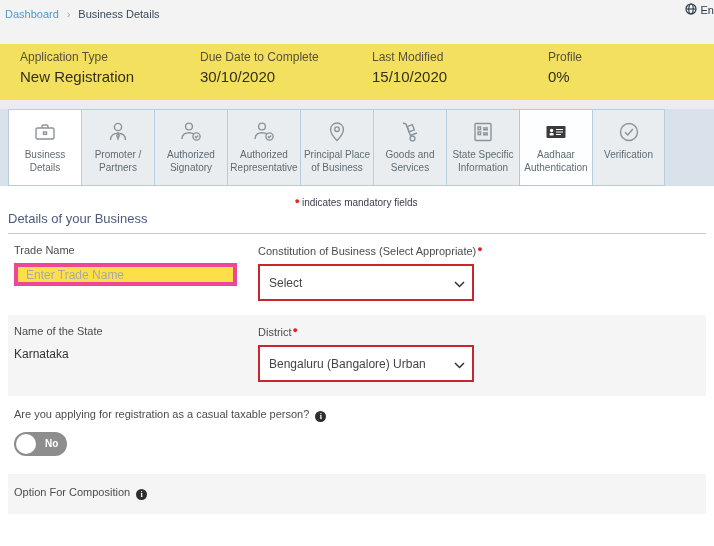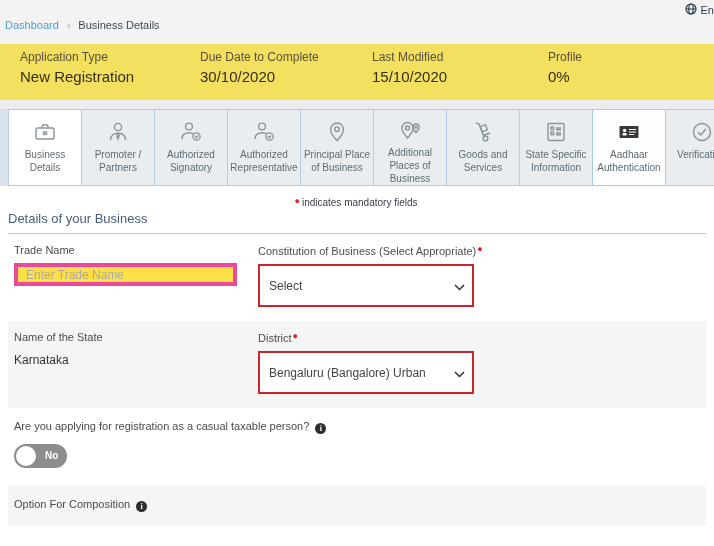--- a/index.html
+++ b/index.html
@@ -1,21 +1,21 @@
 <!DOCTYPE html>
 <html><head>
 <meta charset="utf-8">
 <style>
   * { margin:0; padding:0; box-sizing:border-box; }
   html,body { width:714px; height:546px; overflow:hidden; background:#fff;
     font-family:"Liberation Sans", sans-serif; }
 
   
   .top-header { height:44px; background:#f3f3f4; position:relative; }
-  .breadcrumb { position:absolute; left:5px; top:19px; font-size:11px; }
+  .breadcrumb { position:absolute; left:5px; top:8px; font-size:11px; }
   .breadcrumb .bc-link { color:#4f9cc8; text-decoration:none; cursor:pointer; }
   .breadcrumb .bc-sep { color:#9aa6ad; margin:0 5px; font-size:10px; }
   .breadcrumb .bc-current { color:#3c4a56; }
   .lang { position:absolute; right:-6px; top:3px; font-size:11px; color:#2b3a4a;
     display:flex; align-items:center; gap:3px; white-space:nowrap; }
 
   
   .banner { height:56px; background:#f3e05e; display:grid;
     grid-template-columns:180px 172px 176px 1fr; padding:6px 0 0 20px; }
   .banner .b-label { font-size:12px; color:#55513a; margin-bottom:4px; }
@@ -46,21 +46,21 @@
   .form-row.striped { background:#f5f5f5; }
   .f-label { font-size:11px; color:#4c4c4c; margin-bottom:7px; display:block; }
   .f-value { font-size:12px; font-weight:bold; color:#222; }
   .f-value-plain { font-size:12px; color:#333; }
   .req { color:#e31e24; font-size:9px; vertical-align:3px; margin-left:1px; }
 
   .text-input { width:223px; height:23px; border:4px solid #ec4899; background:#fde047;
     font-size:12px; color:#333; padding:0 8px; font-family:"Liberation Sans",sans-serif; }
   .text-input::placeholder { color:#a9a9a9; }
 
-  .select-box { width:216px; height:43px; border:2px solid #c8252c; background:#fff;
+  .select-box { width:216px; height:37px; border:2px solid #c8252c; background:#fff;
     display:flex; align-items:center; justify-content:space-between;
     padding:0 7px 0 9px; cursor:pointer; }
   .select-box .sel-text { font-size:12px; color:#444; }
 
   .toggle-wrap { margin-top:9px; }
   .toggle { width:53px; height:24px; background:#8d8d8d; border-radius:12px;
     position:relative; cursor:pointer; display:inline-block; }
   .toggle .knob { position:absolute; left:2px; top:2px; width:20px; height:20px;
     background:#fff; border-radius:50%; }
   .toggle .t-label { position:absolute; left:31px; top:6px; font-size:10px;
@@ -163,31 +163,20 @@
     <div class="tab">
       <span class="tab-icon">
         <svg width="26" height="26" viewBox="0 0 26 26" fill="none" stroke="#8a949c" stroke-width="1.4">
           <path d="M13 4 a6.4 6.4 0 0 1 6.4 6.4 C19.4 15 13 21.5 13 21.5 s-6.4-6.5-6.4-11.1 A6.4 6.4 0 0 1 13 4 z"></path>
           <circle cx="13" cy="10.2" r="2.3"></circle>
         </svg>
       </span>
       <span class="tab-label">Principal Place of Business</span>
     </div>
 
-    <div class="tab">
-      <span class="tab-icon">
-        <svg width="26" height="26" viewBox="0 0 26 26" fill="none" stroke="#8a949c" stroke-width="1.4">
-          <path d="M10.5 4.5 a5.6 5.6 0 0 1 5.6 5.6 C16.1 14 10.5 20 10.5 20 s-5.6-6-5.6-9.9 A5.6 5.6 0 0 1 10.5 4.5 z"></path>
-          <circle cx="10.5" cy="10" r="2"></circle>
-          <path d="M19 6 a3.2 3.2 0 0 1 3.2 3.2 C22.2 11.4 19 14.5 19 14.5 s-3.2-3.1-3.2-5.3 A3.2 3.2 0 0 1 19 6 z"></path>
-          <circle cx="19" cy="9.2" r="1.1"></circle>
-        </svg>
-      </span>
-      <span class="tab-label">Additional Places of Business</span>
-    </div>
 
     <div class="tab">
       <span class="tab-icon">
         <svg width="26" height="26" viewBox="0 0 26 26" fill="none" stroke="#8a949c" stroke-width="1.4">
           <path d="M6 4 l3 1 4.5 11.5 6.5-2.5"></path>
           <rect x="11" y="6.5" width="5.5" height="5.5" transform="rotate(-20 13.75 9.25)"></rect>
           <circle cx="15.5" cy="19.5" r="2.4"></circle>
         </svg>
       </span>
       <span class="tab-label">Goods and Services</span>

